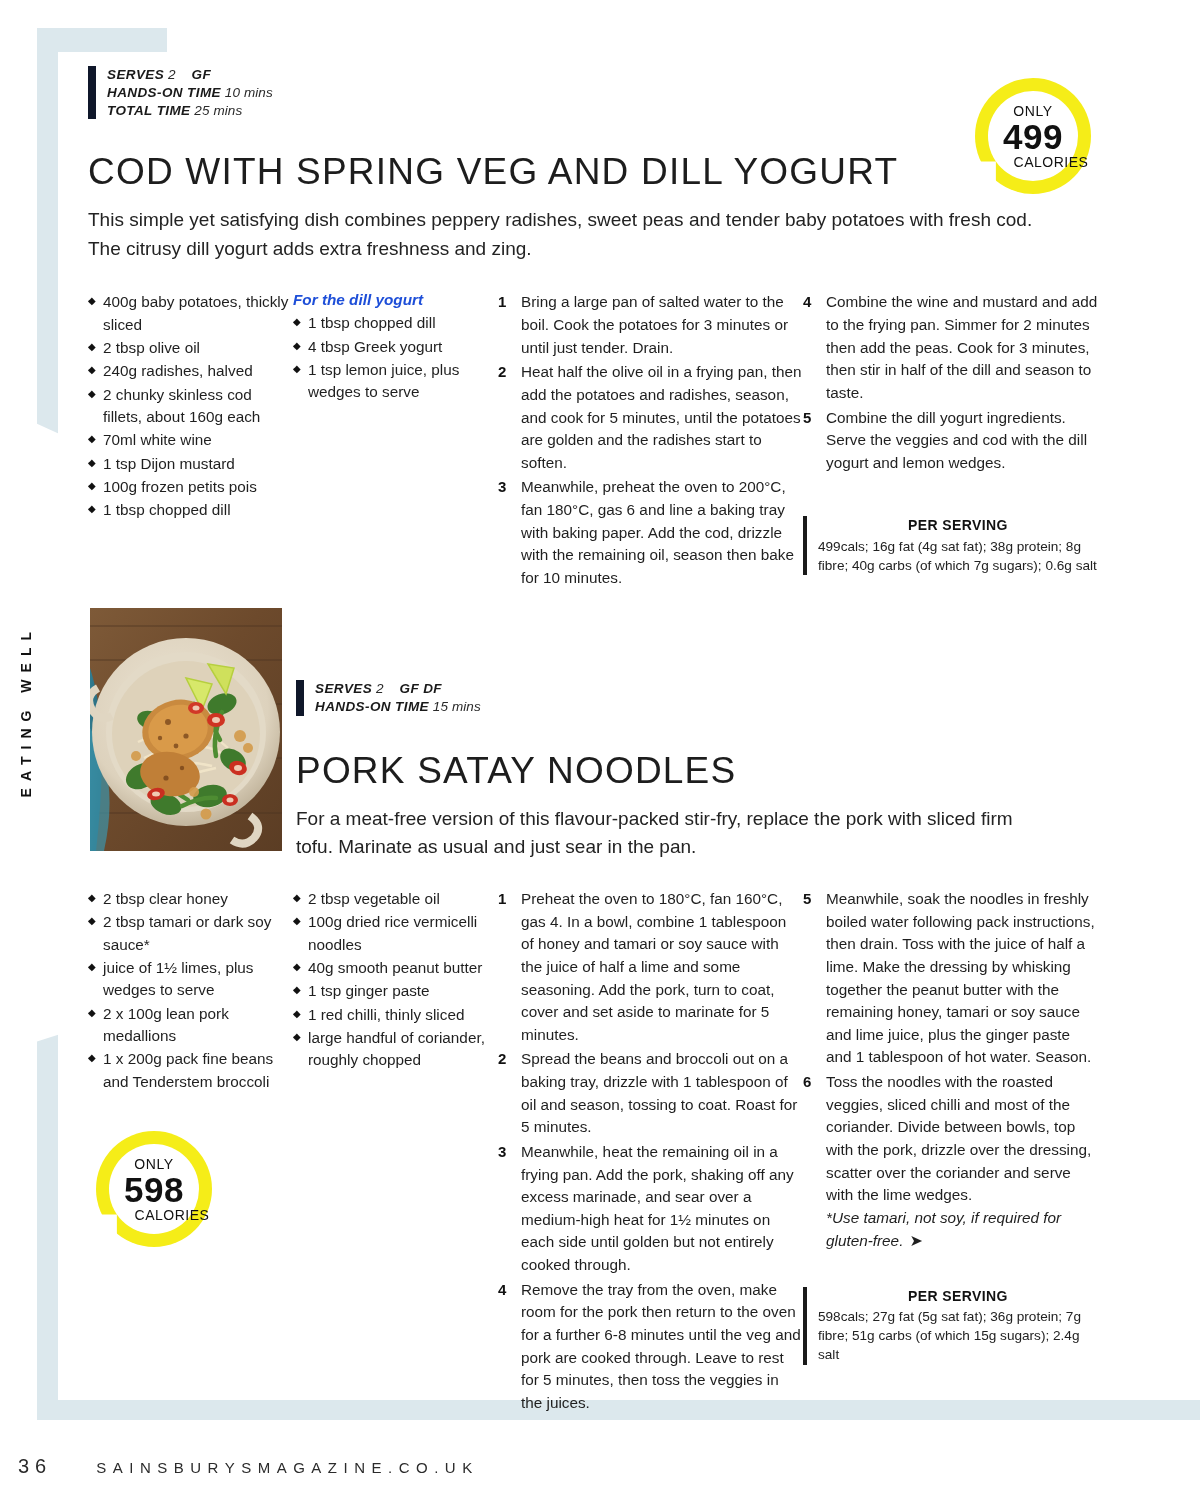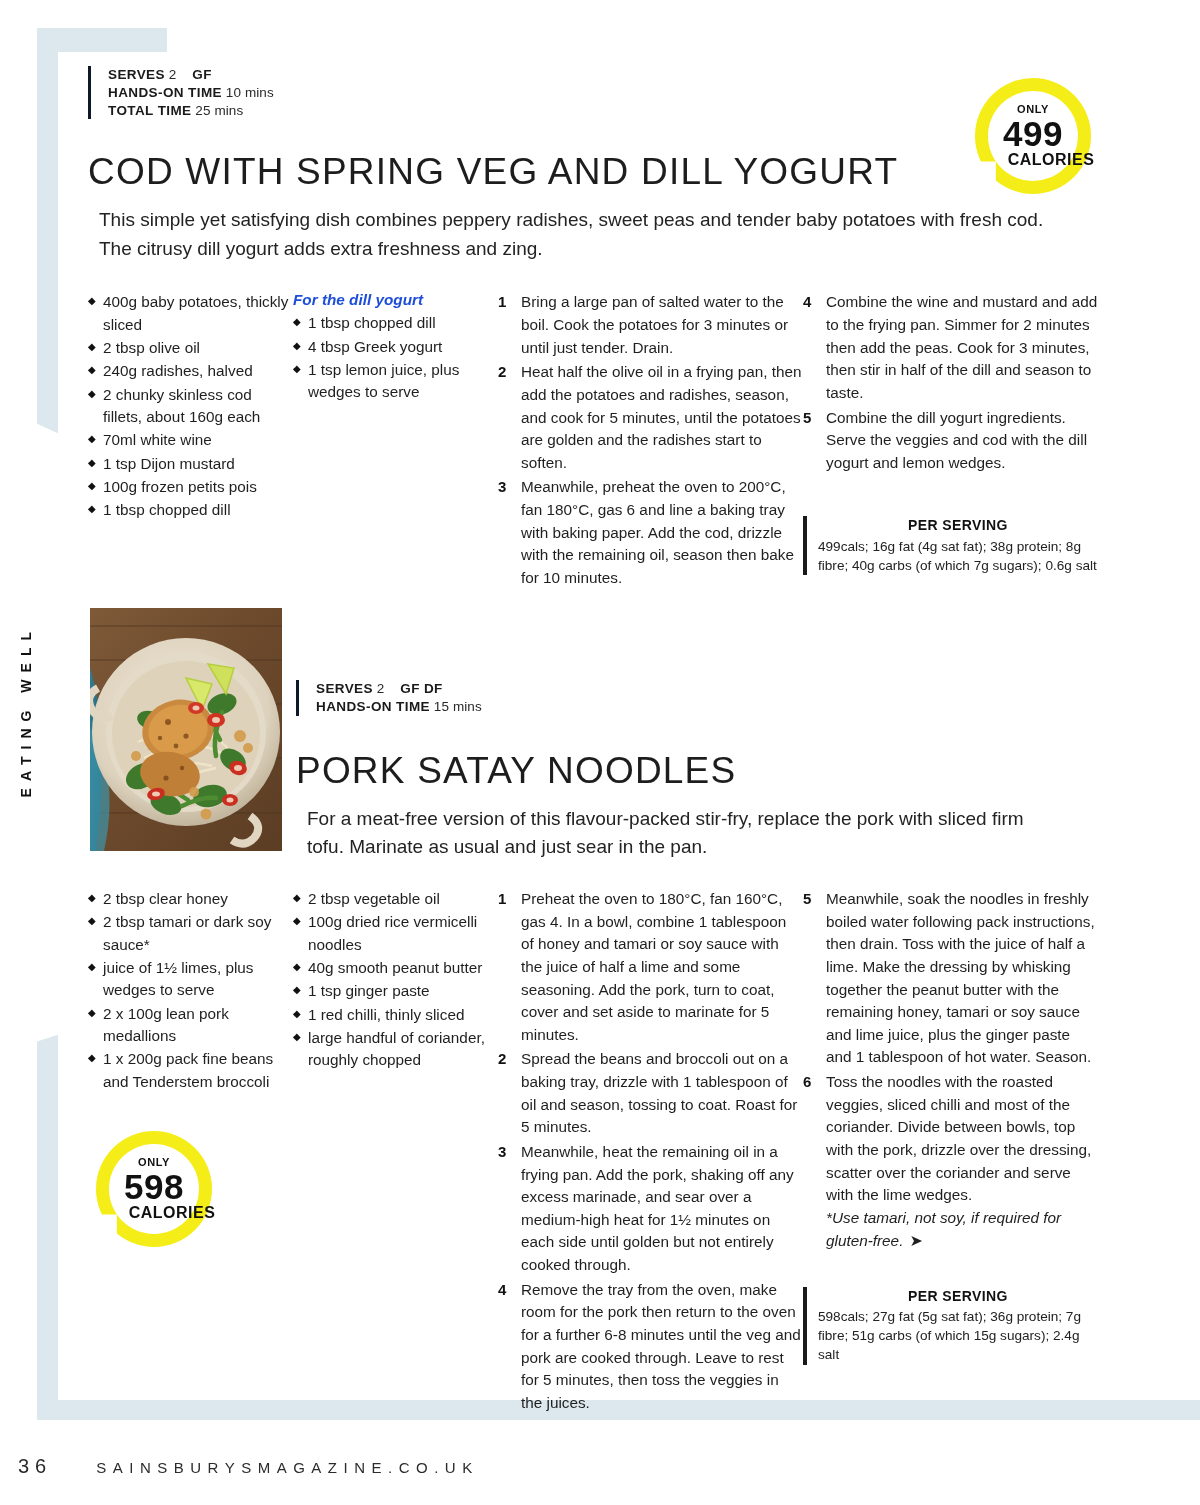--- a/index.html
+++ b/index.html
@@ -29,33 +29,33 @@
   
   .footer{position:absolute;left:18px;top:1455px;display:flex;align-items:baseline;gap:44px;}
   .footer .pg{font-size:20px;letter-spacing:6px;color:#2b2b2b;}
   .footer .site{font-size:15px;letter-spacing:6.5px;color:#2b2b2b;}
 
   
   .recipe{position:absolute;}
   #recipe-cod{left:88px;top:66px;width:1010px;}
   #recipe-pork{left:296px;top:680px;width:800px;}
 
-  .meta{border-left:3px solid #0f172a;padding-left:17px;line-height:1.32;}
+  .meta{border-left:8px solid #0f172a;padding-left:11px;line-height:1.32;font-style:italic;}
   .meta div{font-size:13.5px;letter-spacing:.1px;}
   .meta b{font-weight:700;letter-spacing:.4px;}
   .meta .v{font-weight:400;color:#2a2a2a;}
   .meta .tag{font-weight:700;margin-left:12px;letter-spacing:.4px;}
 
   h1.title{
     font-size:37px;font-weight:400;letter-spacing:1.2px;
     margin:34px 0 0 0;color:#1d1d1d;line-height:1;
   }
   #recipe-pork h1.title{margin-top:36px;}
   p.standfirst{
-    font-size:19px;line-height:1.5;margin:16px 0 0 11px;color:#232323;
+    font-size:19px;line-height:1.5;margin:16px 0 0 0;color:#232323;
     font-weight:300;max-width:960px;
   }
   #recipe-pork p.standfirst{max-width:740px;}
 
   
   .cols{display:flex;margin-top:28px;}
   .col-ing1{width:205px;}
   .col-ing2{width:205px;}
   .col-m1{width:305px;}
   .col-m2{width:295px;}
@@ -97,23 +97,23 @@
     clip-path:polygon(0 0,100% 0,100% 100%,18% 100%,18% 72%,0 72%);
   }
   .badge .hole{
     position:absolute;left:13px;top:13px;right:13px;bottom:13px;
     border-radius:50%;background:#fff;
   }
   .badge .txt{
     position:absolute;inset:0;display:flex;flex-direction:column;
     align-items:center;justify-content:center;color:#111;line-height:1;
   }
-  .badge .only{font-size:11px;font-weight:700;letter-spacing:.6px;}
+  .badge .only{font-size:14px;font-weight:400;letter-spacing:.6px;}
   .badge .num{font-size:35px;font-weight:700;letter-spacing:.5px;margin:1px 0 1px;}
-  .badge .cal{font-size:16px;font-weight:700;letter-spacing:.5px;margin-left:36px;}
+  .badge .cal{font-size:14px;font-weight:400;letter-spacing:.5px;margin-left:36px;}
   #badge-499{left:975px;top:78px;}
   #badge-598{left:96px;top:1131px;}
 
   
   #photo{
     position:absolute;left:90px;top:608px;width:192px;height:243px;
     overflow:hidden;background:#6b4a2e;
   }
   #photo svg{display:block;}
 </style>

